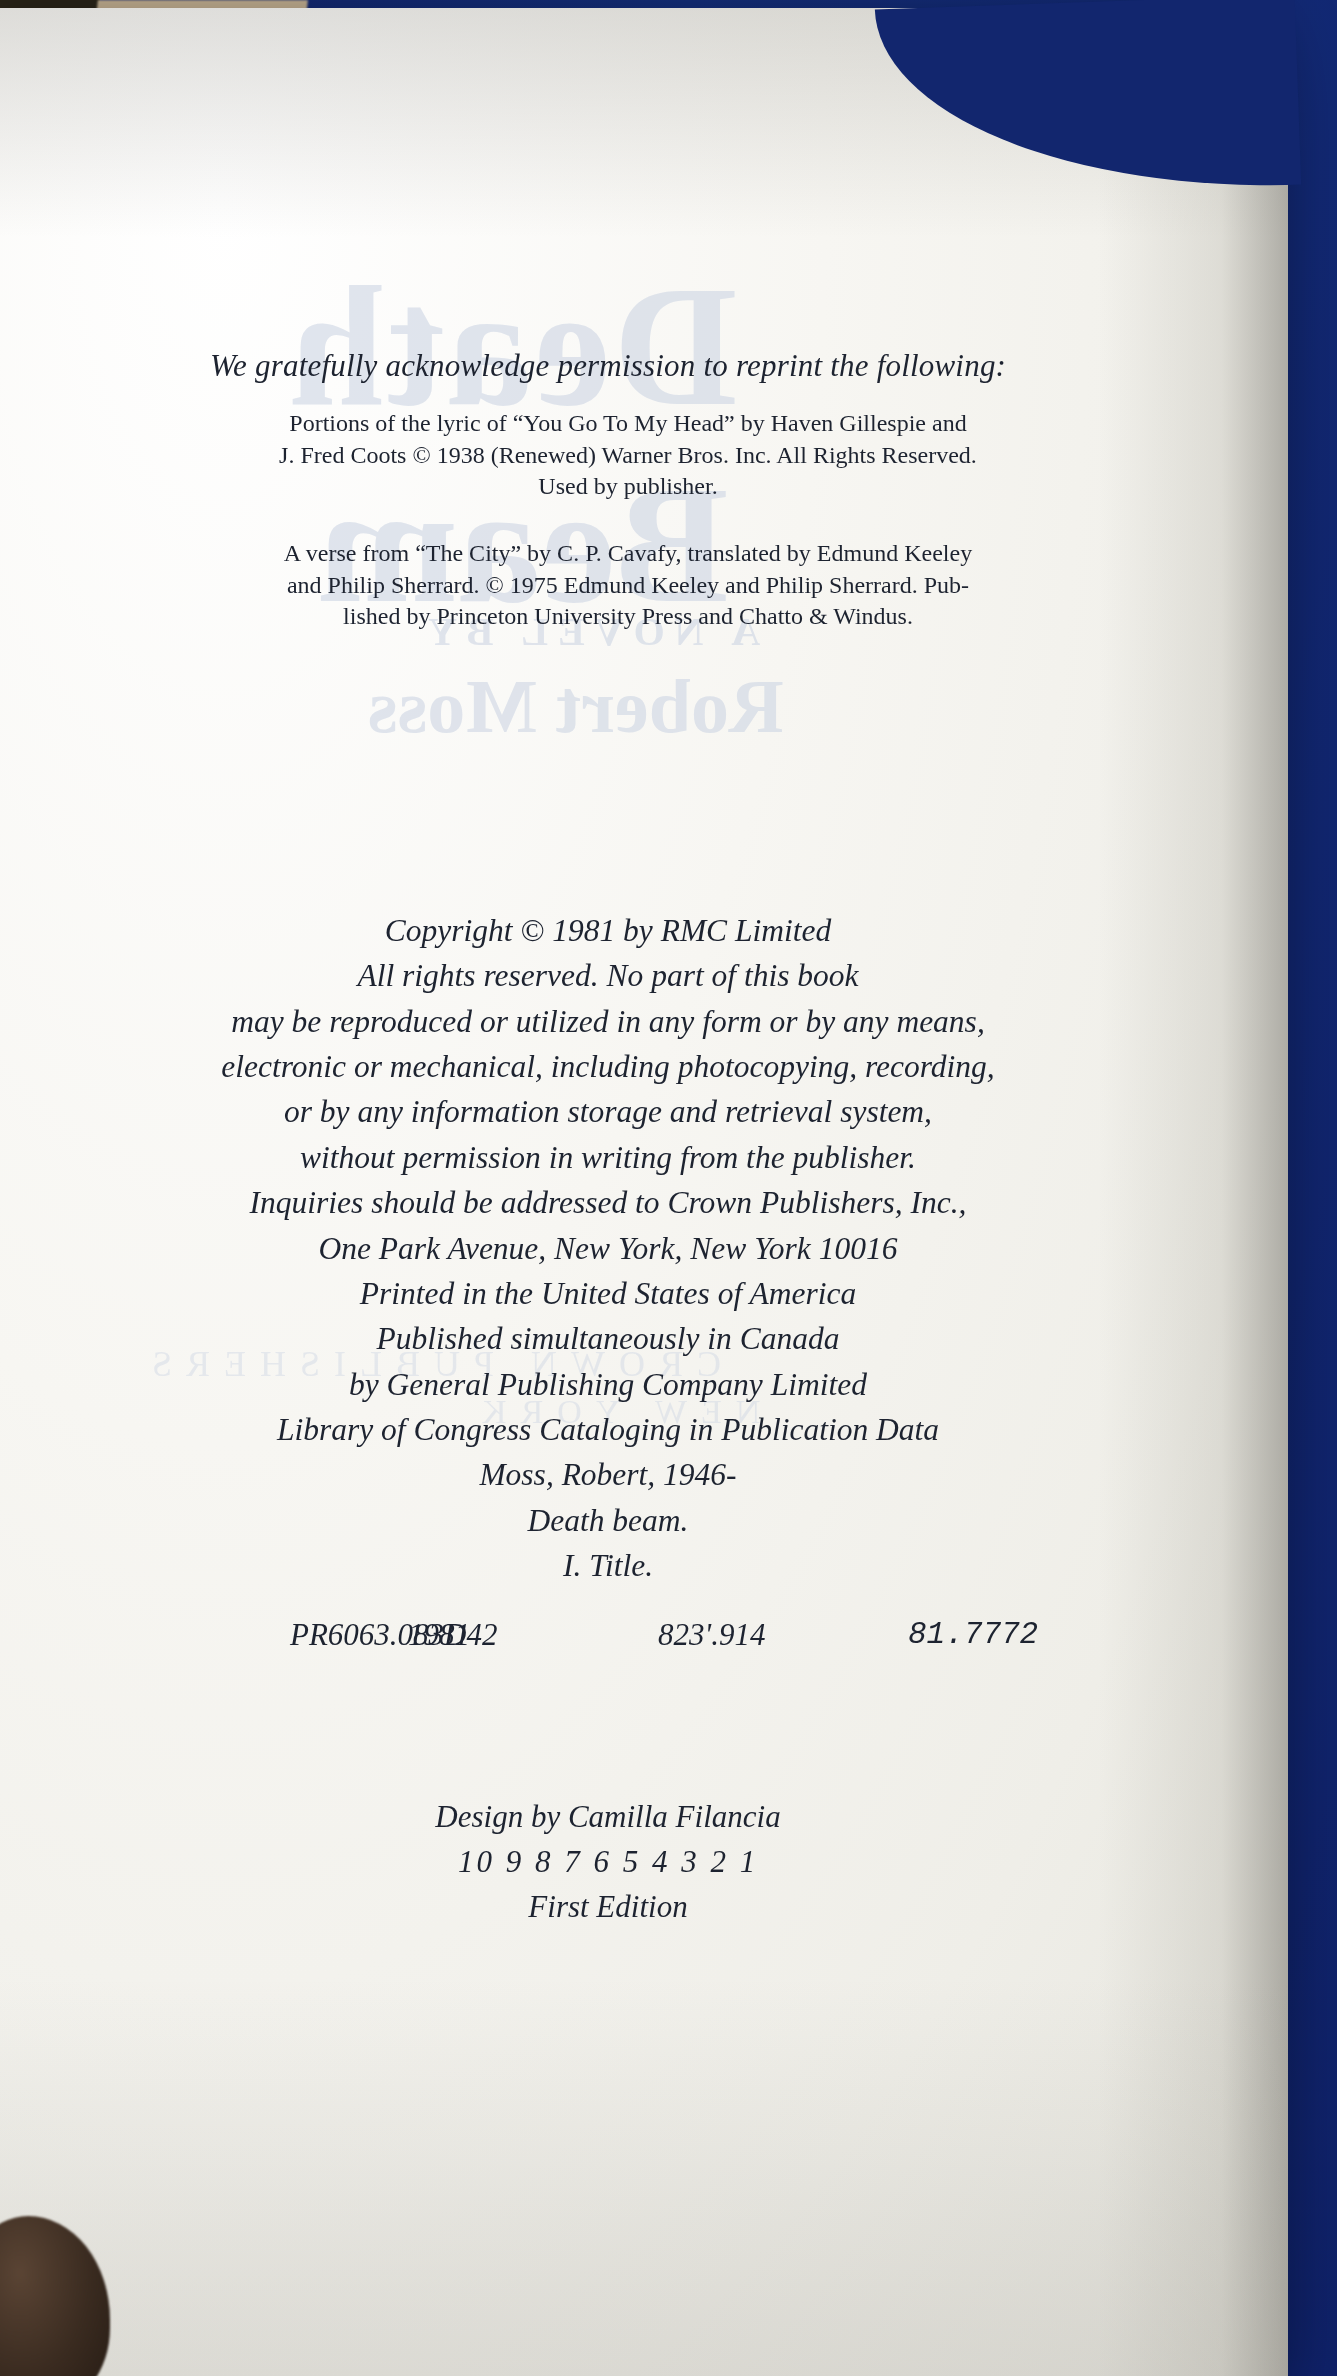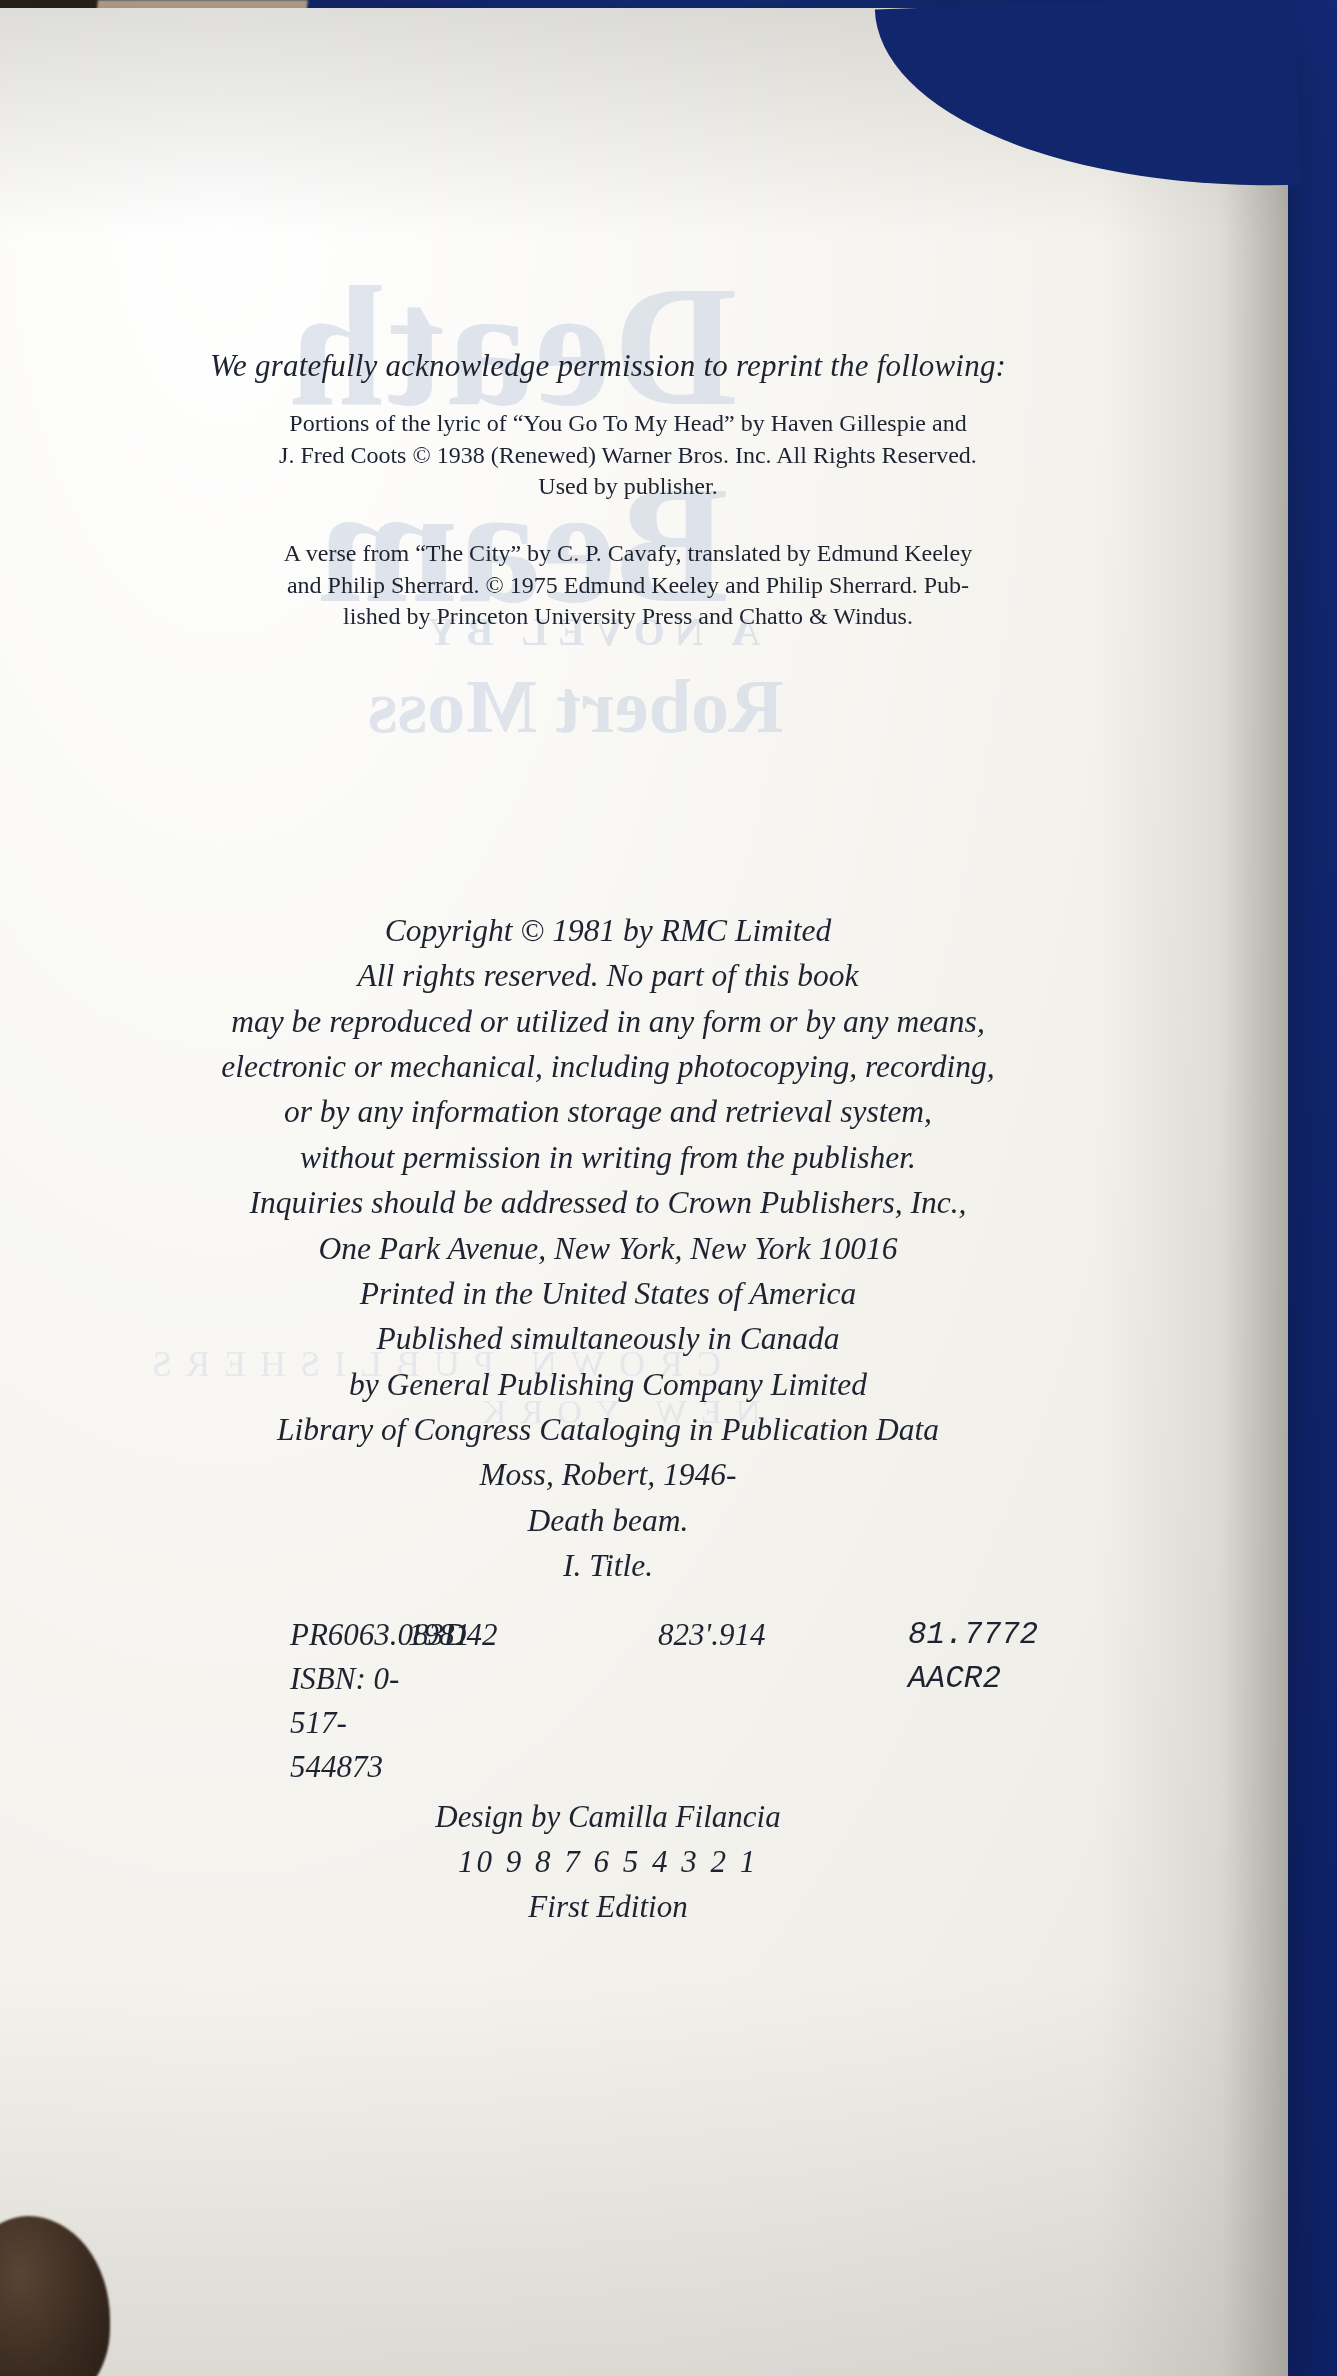--- a/index.html
+++ b/index.html
@@ -263,24 +263,22 @@
       </div>
 
       <div class="cat-grid">
         <div class="cat-row">
           <div class="c1">PR6063.083D42</div>
           <div class="c2">1981</div>
           <div class="c2">823'.914</div>
           <div class="c3">81.7772</div>
         </div>
         <div class="cat-row">
-          <div class="c1">ISBN: 0-517-544873</div>
           <div class="c2"></div>
           <div class="c2"></div>
-          <div class="c3">AACR2</div>
         </div>
       </div>
 
       <div class="tail-block" style="top:1698px">
         <div style="visibility:hidden">.</div>
         <div style="visibility:hidden">.</div>
         <div>Design by Camilla Filancia</div>
         <div class="numline">10 9 8 7 6 5 4 3 2 1</div>
         <div>First Edition</div>
       </div>

